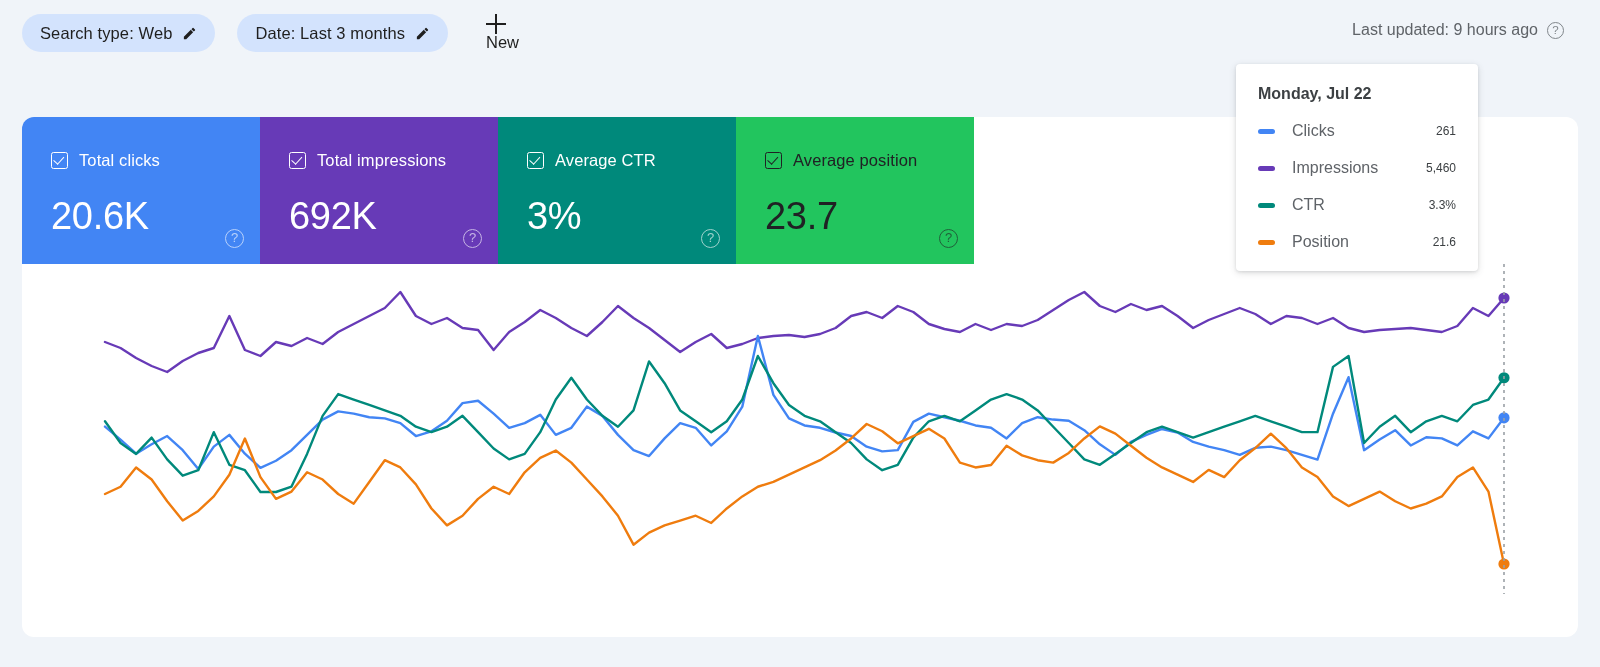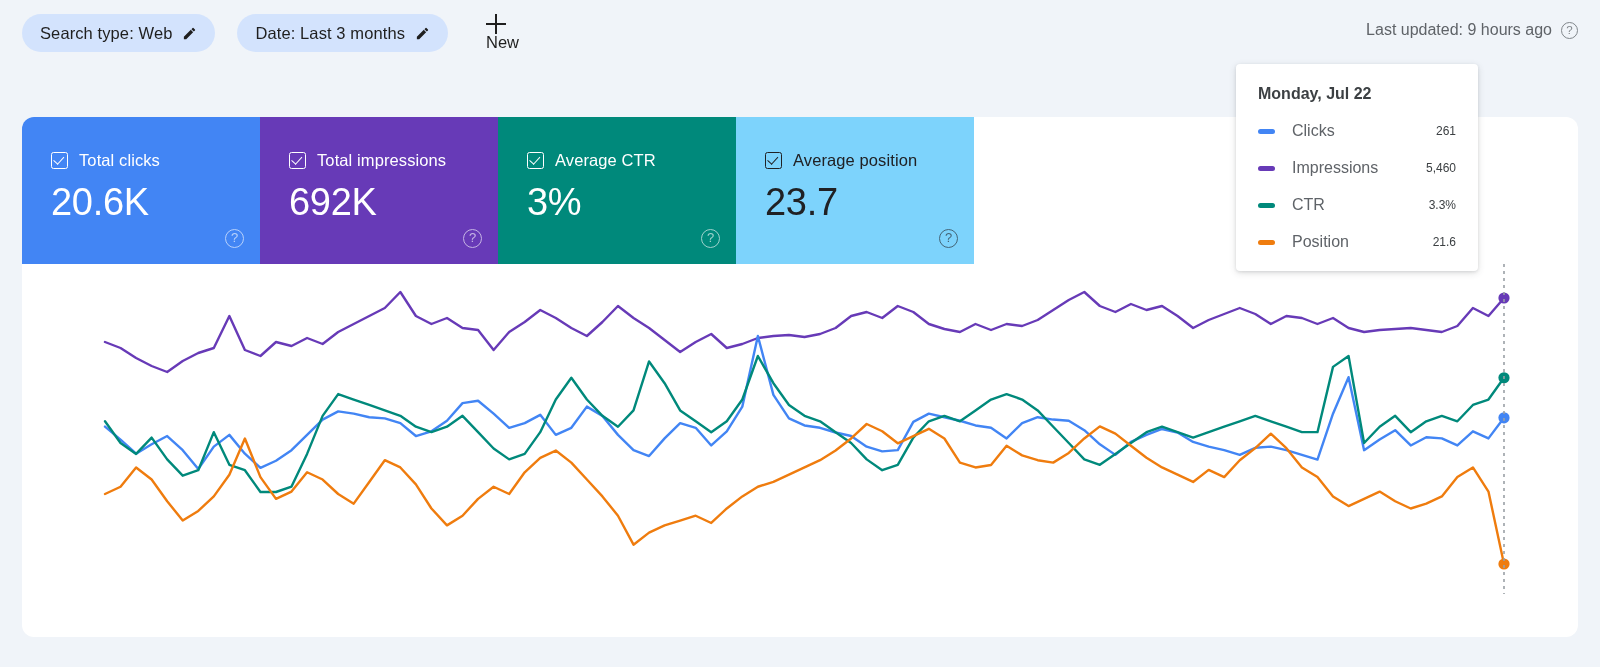--- a/index.html
+++ b/index.html
@@ -37,21 +37,21 @@
     font-size: 16.5px; color: #1f1f1f; cursor: pointer; flex-direction: column;
   }
   .plus-icon { position: relative; width: 20px; height: 20px; display:block; }
   .plus-icon::before, .plus-icon::after {
     content: ""; position: absolute; background: #1f1f1f;
   }
   .plus-icon::before { left: 0; top: 9px; width: 20px; height: 1.8px; }
   .plus-icon::after  { top: 0; left: 9px; height: 20px; width: 1.8px; }
 
   .last-updated {
-    position: absolute; right: 22px; top: 21px;
+    position: absolute; right: 36px; top: 21px;
     display: flex; align-items: center; gap: 9px;
     font-size: 16px; color: #5f6368; white-space: nowrap;
   }
   .help-circle {
     width: 17px; height: 17px; border-radius: 50%;
     border: 1.4px solid #80868b; color: #80868b;
     font-size: 11.5px; line-height: 14px; text-align: center;
     font-family: "Liberation Sans", sans-serif;
     display: inline-block; cursor: pointer;
   }
@@ -76,21 +76,21 @@
     border-radius: 2.5px; position: relative; flex: none;
   }
   .checkbox::after {
     content: ""; position: absolute;
     left: 4.2px; top: 1px; width: 4.5px; height: 8.5px;
     border: solid currentColor; border-width: 0 1.9px 1.9px 0;
     transform: rotate(42deg);
   }
   .metric-name { font-size: 16.5px; letter-spacing: .1px; }
   .metric-value {
-    margin-top: 11px; font-size: 38px; font-weight: 400;
+    margin-top: 25px; font-size: 38px; font-weight: 400;
     letter-spacing: -.3px; line-height: 1.12;
   }
   .metric-help {
     position: absolute; right: 16px; bottom: 16px;
     width: 19px; height: 19px; border-radius: 50%;
     border: 1.5px solid currentColor;
     font-size: 13px; line-height: 16px; text-align: center;
     opacity: .62; cursor: pointer;
   }
 
@@ -173,21 +173,21 @@
 
       <div class="metric" style="background:#00897b;color:#ffffff;">
         <div class="metric-head">
           <span class="checkbox"></span>
           <span class="metric-name">Average CTR</span>
         </div>
         <div class="metric-value">3%</div>
         <span class="metric-help">?</span>
       </div>
 
-      <div class="metric" style="background:#7dd3fc;color:#202124;">
+      <div class="metric" style="background:#22c55e;color:#202124;">
         <div class="metric-head">
           <span class="checkbox"></span>
           <span class="metric-name">Average position</span>
         </div>
         <div class="metric-value">23.7</div>
         <span class="metric-help">?</span>
       </div>
 
     </div>
 

